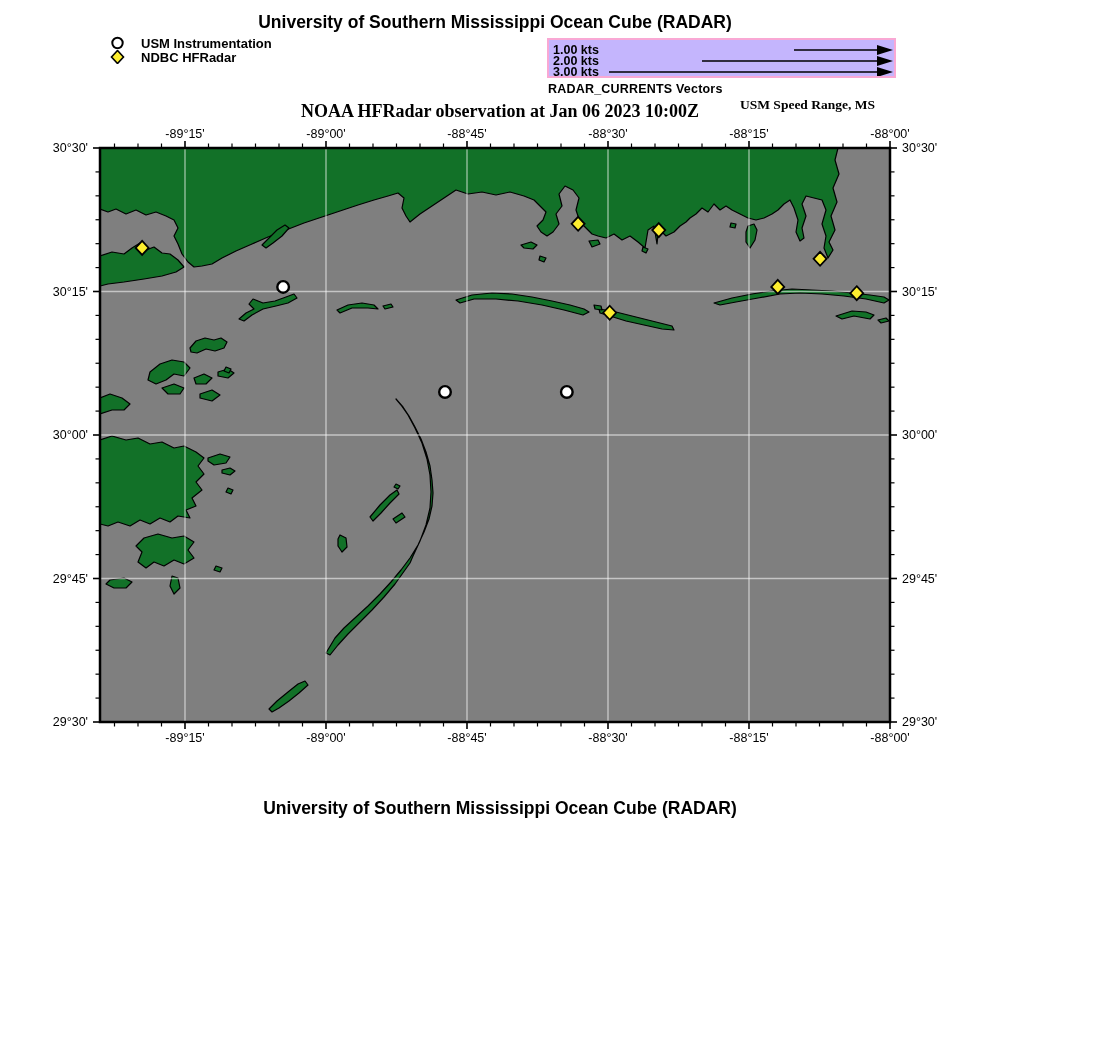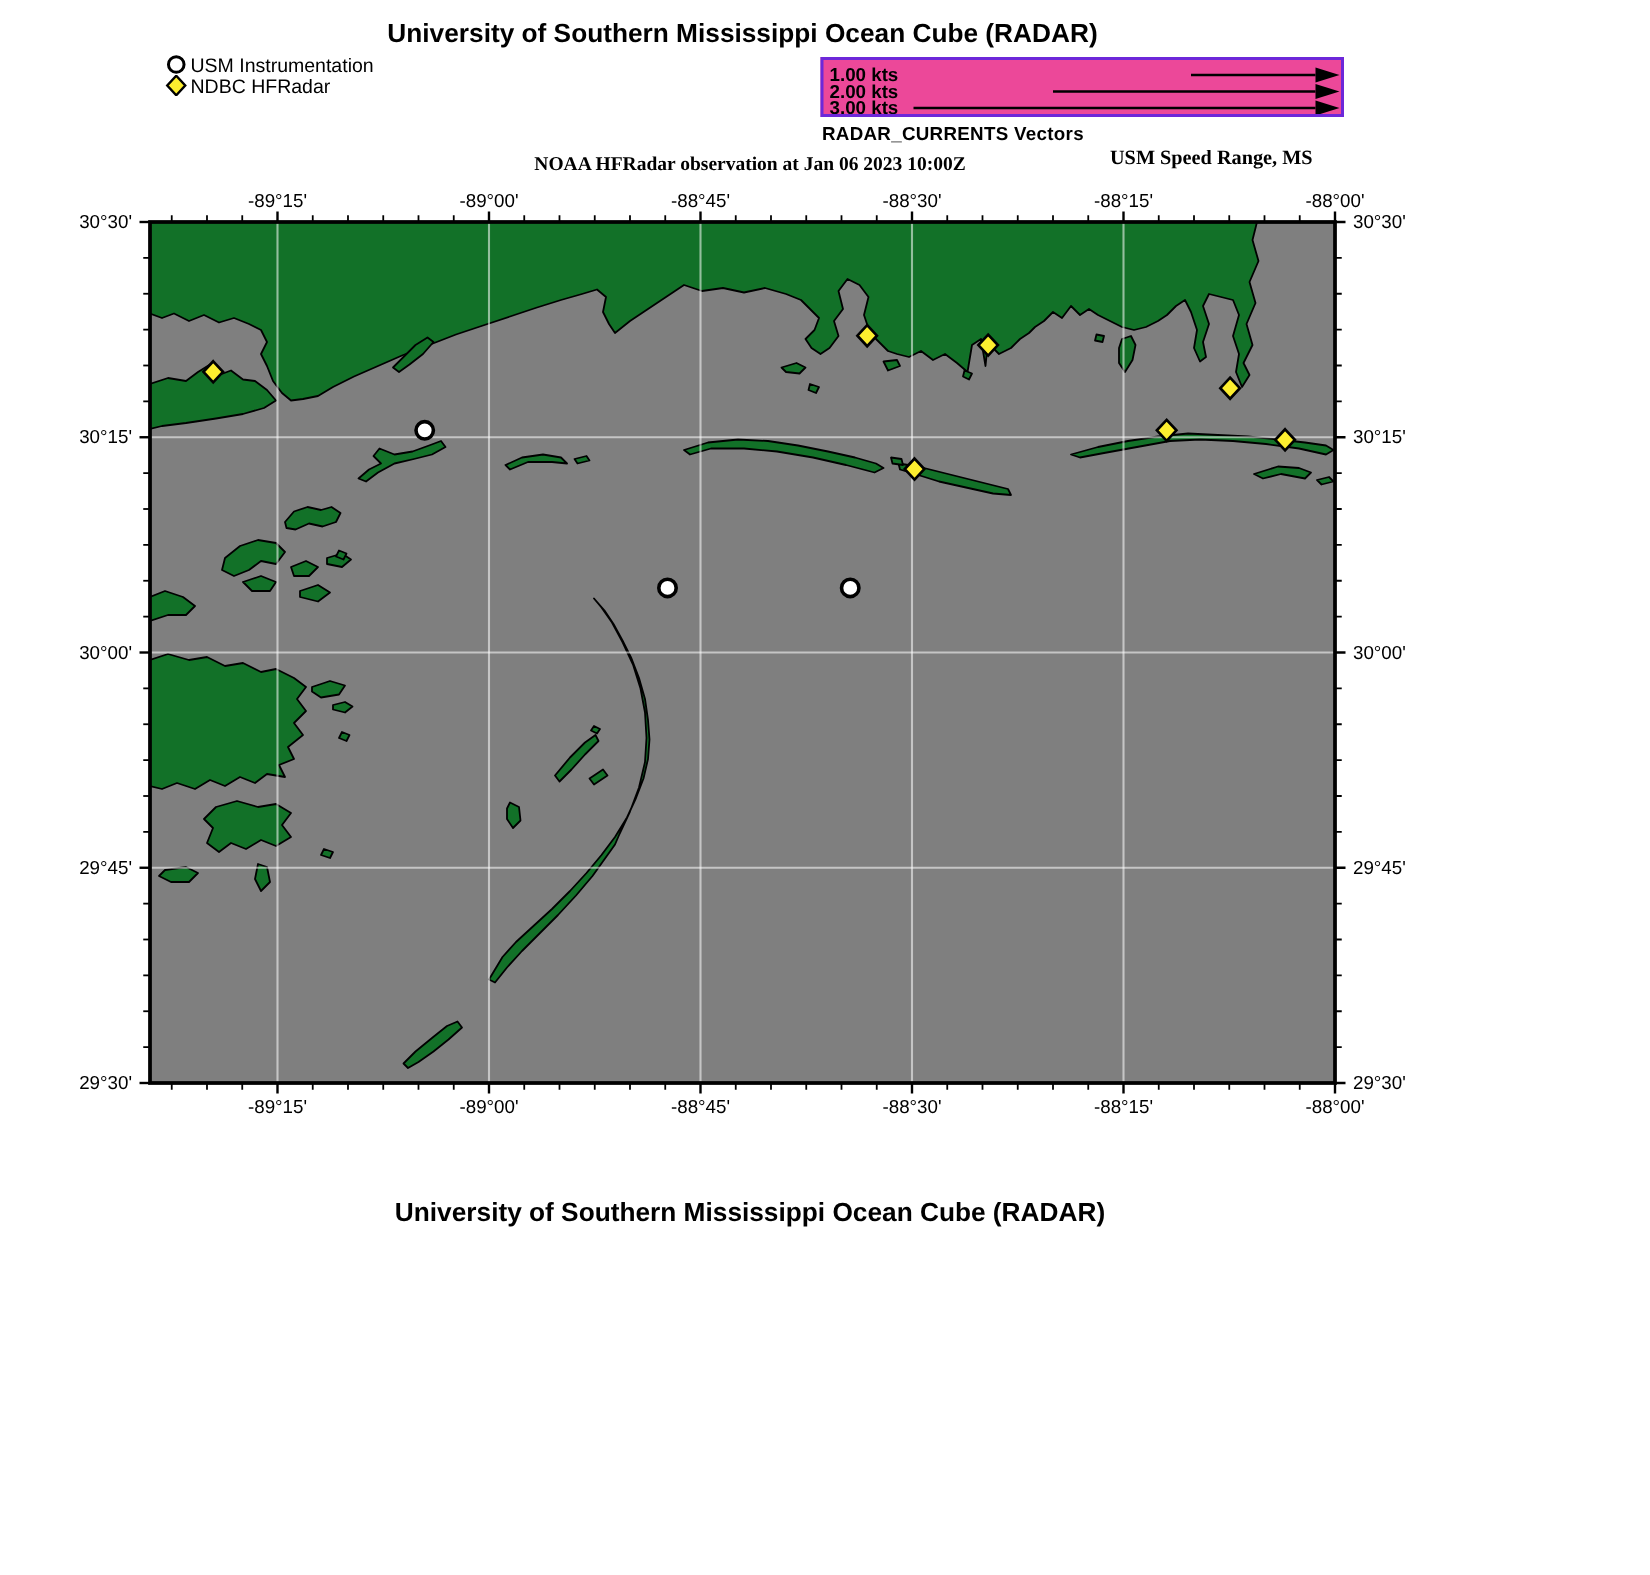--- a/index.html
+++ b/index.html
@@ -2,27 +2,27 @@
 <html><head>
 <meta charset="utf-8">
 <style>
   html,body{margin:0;padding:0;background:#fff;}
   #page{position:relative;width:965px;height:1050px;background:#ffffff;overflow:hidden;
         font-family:"Liberation Sans",sans-serif;color:#000;}
   .abs{position:absolute;}
   #main-title{left:0;top:12px;width:990px;text-align:center;font-size:17.5px;font-weight:bold;}
   #footer-title{left:0;top:798px;width:1000px;text-align:center;font-size:17.5px;font-weight:bold;}
   #subtitle{left:0;top:101px;width:1000px;text-align:center;font-family:"Liberation Serif",serif;
-            font-size:13px;font-weight:bold;}
+            font-size:18px;font-weight:bold;}
   #range-label{left:740px;top:97px;width:220px;font-family:"Liberation Serif",serif;
                font-size:13.5px;font-weight:bold;}
   #symbol-legend{left:110px;top:36px;}
   .leg-row{display:flex;align-items:center;height:14px;}
-  .leg-row .txt{font-size:13px;font-weight:normal;margin-left:2px;}
-  #vector-box{left:547px;top:38px;width:345px;height:36px;border:2px solid #6d28d9;background:#ec4899;}
+  .leg-row .txt{font-size:13px;font-weight:bold;margin-left:16px;}
+  #vector-box{left:547px;top:38px;width:345px;height:36px;border:2px solid #f9a8d4;background:#c4b5fd;}
   #vectors-title{left:548px;top:82px;font-size:12.5px;font-weight:bold;letter-spacing:0.2px;}
   #map-frame{left:100px;top:148px;width:790px;height:574px;}
   #colorbar{left:979px;top:284px;width:21px;height:299px;border:1.5px solid #000;box-sizing:border-box;}
   #colorbar-label{left:1030px;top:284px;width:16px;height:299px;}
   #colorbar-label span{position:absolute;left:50%;top:50%;transform:translate(-50%,-50%) rotate(-90deg);
     white-space:nowrap;font-size:13px;font-weight:bold;}
   #decor{left:0;top:0;pointer-events:none;}
   svg text{font-family:"Liberation Sans",sans-serif;}
 </style>
 </head>

